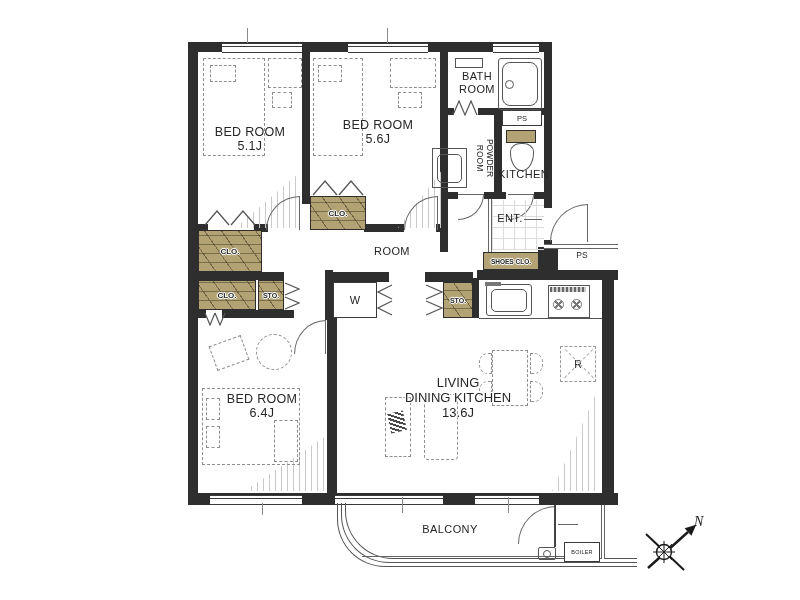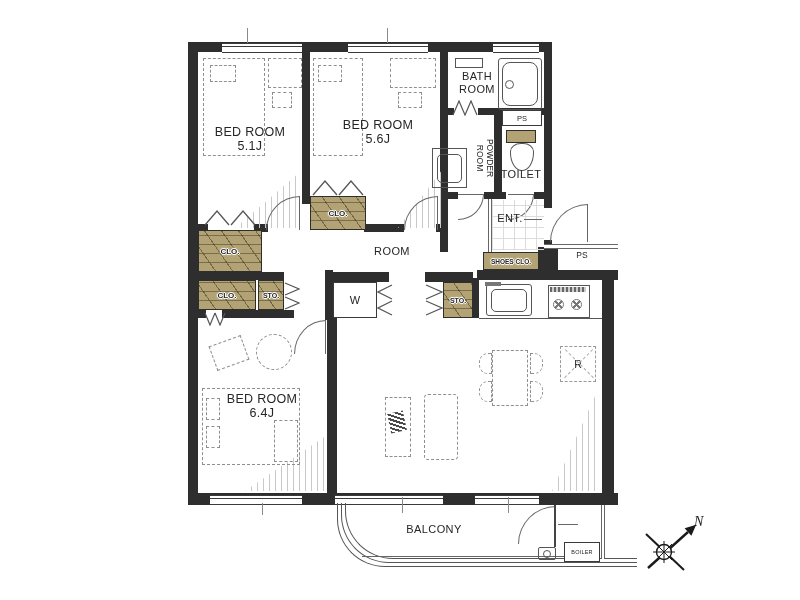--- a/index.html
+++ b/index.html
@@ -238,32 +238,37 @@
     <div>5.1J</div>
     </div>
   <div class="lbl f-name" style="left:328px;top:118px;width:100px">
     <div>BED ROOM</div>
     <div>5.6J</div>
     </div>
   <div class="lbl f-name halo" style="left:212px;top:392px;width:100px">
     <div>BED ROOM</div>
     <div>6.4J</div>
     </div>
+  <div class="lbl halo" style="left:382px;top:376px;width:152px;font-size:13px">
+    <div>LIVING</div>
+    <div>DINING KITCHEN</div>
+    <div>13.6J</div>
+    </div>
   <div class="lbl f-small halo" style="left:456px;top:70px;width:42px">
     <div>BATH</div>
     <div>ROOM</div>
     </div>
   <div class="lbl halo" style="left:452px;top:144px;width:56px;height:28px;font-size:8.5px;transform:rotate(90deg)">
     <div>POWDER</div>
     <div>ROOM</div>
     </div>
-  <div class="lbl f-small" style="left:498px;top:168px;width:46px">TOILET</div>
+  <div class="lbl f-small" style="left:498px;top:168px;width:46px">KITCHEN</div>
   <div class="lbl f-small" style="left:370px;top:245px;width:44px">ROOM</div>
   <div class="lbl f-small" style="left:490px;top:212px;width:40px">ENT.</div>
-  <div class="lbl f-small" style="left:400px;top:523px;width:68px">BALCONY</div>
+  <div class="lbl f-small" style="left:416px;top:523px;width:68px">BALCONY</div>
 
   <div class="compass abs" style="left:632px;top:508px">
     <svg width="80" height="70" viewBox="0 0 80 70">
       <line x1="16" y1="60" x2="56" y2="24" stroke="#1a1a1a" stroke-width="2.4"></line>
       <path d="M0,-5 L11,0 L0,5 Z" transform="translate(56,24) rotate(-42)" fill="#1a1a1a"></path>
       <line x1="14" y1="26" x2="52" y2="62" stroke="#1a1a1a" stroke-width="2"></line>
       <circle cx="32" cy="44" r="7.5" fill="#fff" stroke="#1a1a1a" stroke-width="1.4"></circle>
       <line x1="21" y1="44" x2="43" y2="44" stroke="#1a1a1a" stroke-width="1"></line>
       <line x1="32" y1="33" x2="32" y2="55" stroke="#1a1a1a" stroke-width="1"></line>
       <line x1="24" y1="36" x2="40" y2="52" stroke="#1a1a1a" stroke-width="1"></line>

